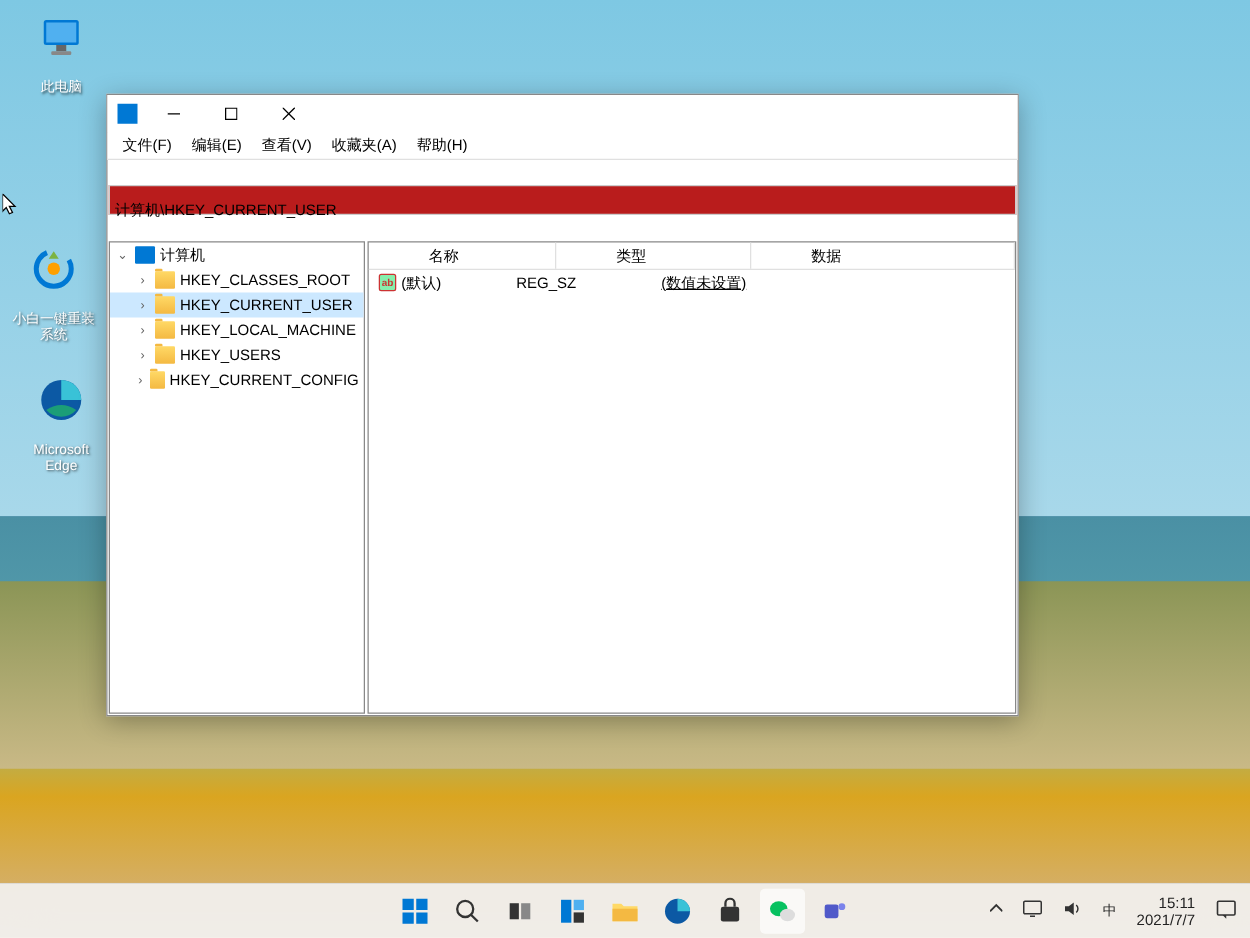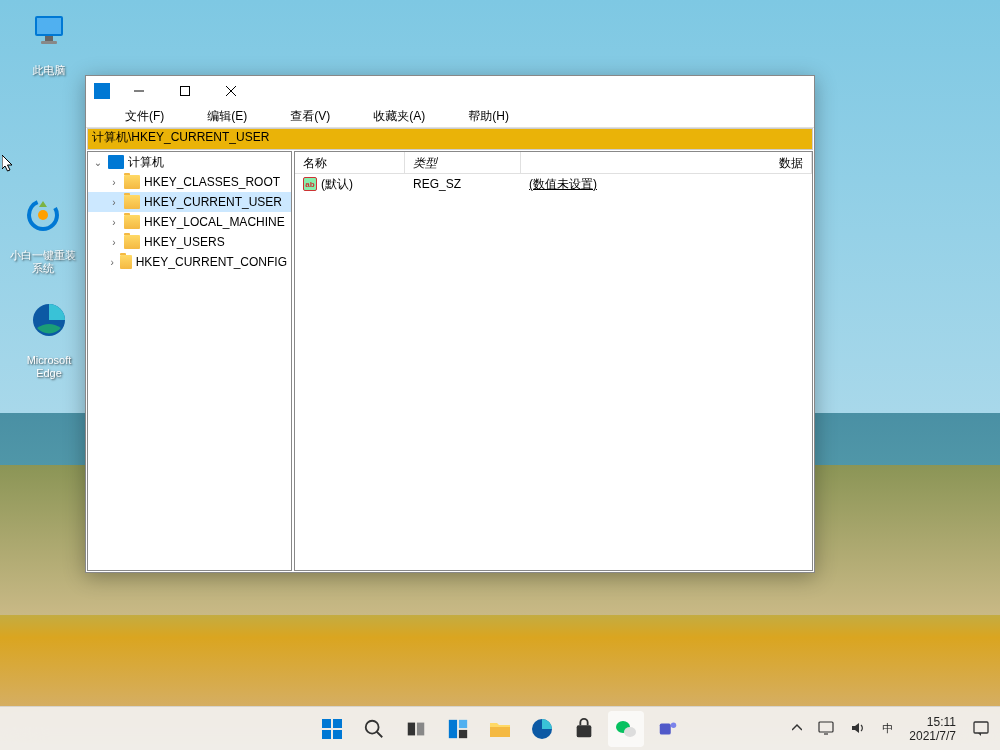--- a/index.html
+++ b/index.html
@@ -11,35 +11,35 @@
 .desktop-icon { position: absolute; width: 70px; text-align: center; color: white; cursor: pointer; text-shadow: 1px 1px 2px rgba(0,0,0,0.7); }
 .desktop-icon .icon-img { width: 40px; height: 40px; margin: 0 auto; display: flex; align-items: center; justify-content: center; }
 .desktop-icon .label { font-size: 11px; margin-top: 14px; line-height: 13px; }
 .window { position: absolute; left: 85px; top: 75px; width: 730px; height: 498px; background: white; border: 1px solid #888; box-shadow: 0 4px 20px rgba(0,0,0,0.3); display: flex; flex-direction: column; }
 .titlebar { height: 30px; display: flex; align-items: center; padding-left: 8px; background: white; }
 .titlebar-icon { width: 16px; height: 16px; background: #0078d4; margin-right: 6px; }
 .titlebar-text { font-size: 12px; flex: 1; }
 .titlebar-buttons { display: flex; }
 .titlebar-btn { width: 46px; height: 30px; display: flex; align-items: center; justify-content: center; cursor: pointer; }
 .menubar { height: 22px; display: flex; align-items: center; padding: 0 4px; background: white; border-bottom: 1px solid #e0e0e0; }
-.menu-item { padding: 2px 8px; cursor: pointer; font-size: 12px; margin-left: 27px; }
-.addressbar { height: 22px; border: 1px solid #ccc; margin: 0 1px; padding: 0 4px; font-size: 12px; background: #eab308; }
+.menu-item { padding: 2px 8px; cursor: pointer; font-size: 12px; }
+.addressbar { height: 22px; border: 1px solid #ccc; margin: 20px 1px; padding: 11px 4px; font-size: 12px; background: #b91c1c; }
 .content { flex: 1; display: flex; }
 .tree-panel { width: 205px; border: 1px solid #888; margin: 1px; overflow: auto; background: white; }
 .list-panel { flex: 1; border: 1px solid #888; margin: 1px; background: white; display: flex; flex-direction: column; }
 .tree-item { display: flex; align-items: center; height: 20px; padding: 0 4px; cursor: pointer; white-space: nowrap; }
 .tree-item.selected { background: #cce8ff; }
 .tree-item.root { padding-left: 4px; }
 .tree-item.child { padding-left: 20px; }
 .expand { width: 12px; text-align: center; font-size: 10px; color: #666; }
 .folder-icon { width: 16px; height: 14px; background: linear-gradient(to bottom, #ffd966 0%, #f4b942 100%); border-radius: 1px; margin: 0 4px; position: relative; }
 .folder-icon::before { content: ""; position: absolute; top: -2px; left: 0; width: 6px; height: 2px; background: #f4b942; border-radius: 1px 1px 0 0; }
 .computer-icon { width: 16px; height: 14px; background: #0078d4; border-radius: 1px; margin: 0 4px; position: relative; }
 .list-header { display: flex; height: 22px; border-bottom: 1px solid #e0e0e0; }
-.list-header-col { padding: 3px 8px; font-size: 12px; border-right: 1px solid #e0e0e0; }
+.list-header-col { padding: 3px 8px; font-size: 12px; border-right: 1px solid #e0e0e0; margin-left: 40px; }
 .list-row { display: flex; height: 20px; align-items: center; cursor: pointer; }
 .list-col { padding: 2px 8px; font-size: 12px; display: flex; align-items: center; }
 .ab-icon { width: 14px; height: 14px; background: #86efac; border: 1px solid #cc3333; display: inline-flex; align-items: center; justify-content: center; font-size: 8px; color: #cc3333; font-weight: bold; margin-right: 4px; border-radius: 2px; }
 .taskbar { position: absolute; bottom: 0; left: 0; right: 0; height: 44px; background: rgba(243,243,243,0.9); backdrop-filter: blur(20px); display: flex; align-items: center; justify-content: center; border-top: 1px solid rgba(0,0,0,0.1); }
 .taskbar-center { display: flex; gap: 6px; align-items: center; }
 .taskbar-icon { width: 36px; height: 36px; display: flex; align-items: center; justify-content: center; border-radius: 4px; cursor: pointer; }
 .taskbar-icon.active { background: rgba(255,255,255,0.7); }
 .taskbar-right { position: absolute; right: 6px; display: flex; align-items: center; gap: 8px; height: 100%; }
 .tray-item { font-size: 11px; color: #222; cursor: pointer; padding: 2px 4px; }
 .tray-time { text-align: right; line-height: 14px; }
@@ -147,22 +147,22 @@
         </div>
         <div class="tree-item child">
           <span class="expand">›</span>
           <span class="folder-icon"></span>
           <span>HKEY_CURRENT_CONFIG</span>
         </div>
       </div>
       <div class="list-panel">
         <div class="list-header">
           <div class="list-header-col" style="width:110px;">名称</div>
-          <div class="list-header-col" style="width:116px;font-style:italic;">类型</div>
-          <div class="list-header-col" style="flex:1;text-align:right;">数据</div>
+          <div class="list-header-col" style="width:116px;">类型</div>
+          <div class="list-header-col" style="flex:1;">数据</div>
         </div>
         <div class="list-row">
           <div class="list-col" style="width:110px;">
             <span class="ab-icon">ab</span>
             <span>(默认)</span>
           </div>
           <div class="list-col" style="width:116px;">REG_SZ</div>
           <div class="list-col" style="flex:1;text-decoration:underline;">(数值未设置)</div>
         </div>
       </div>

